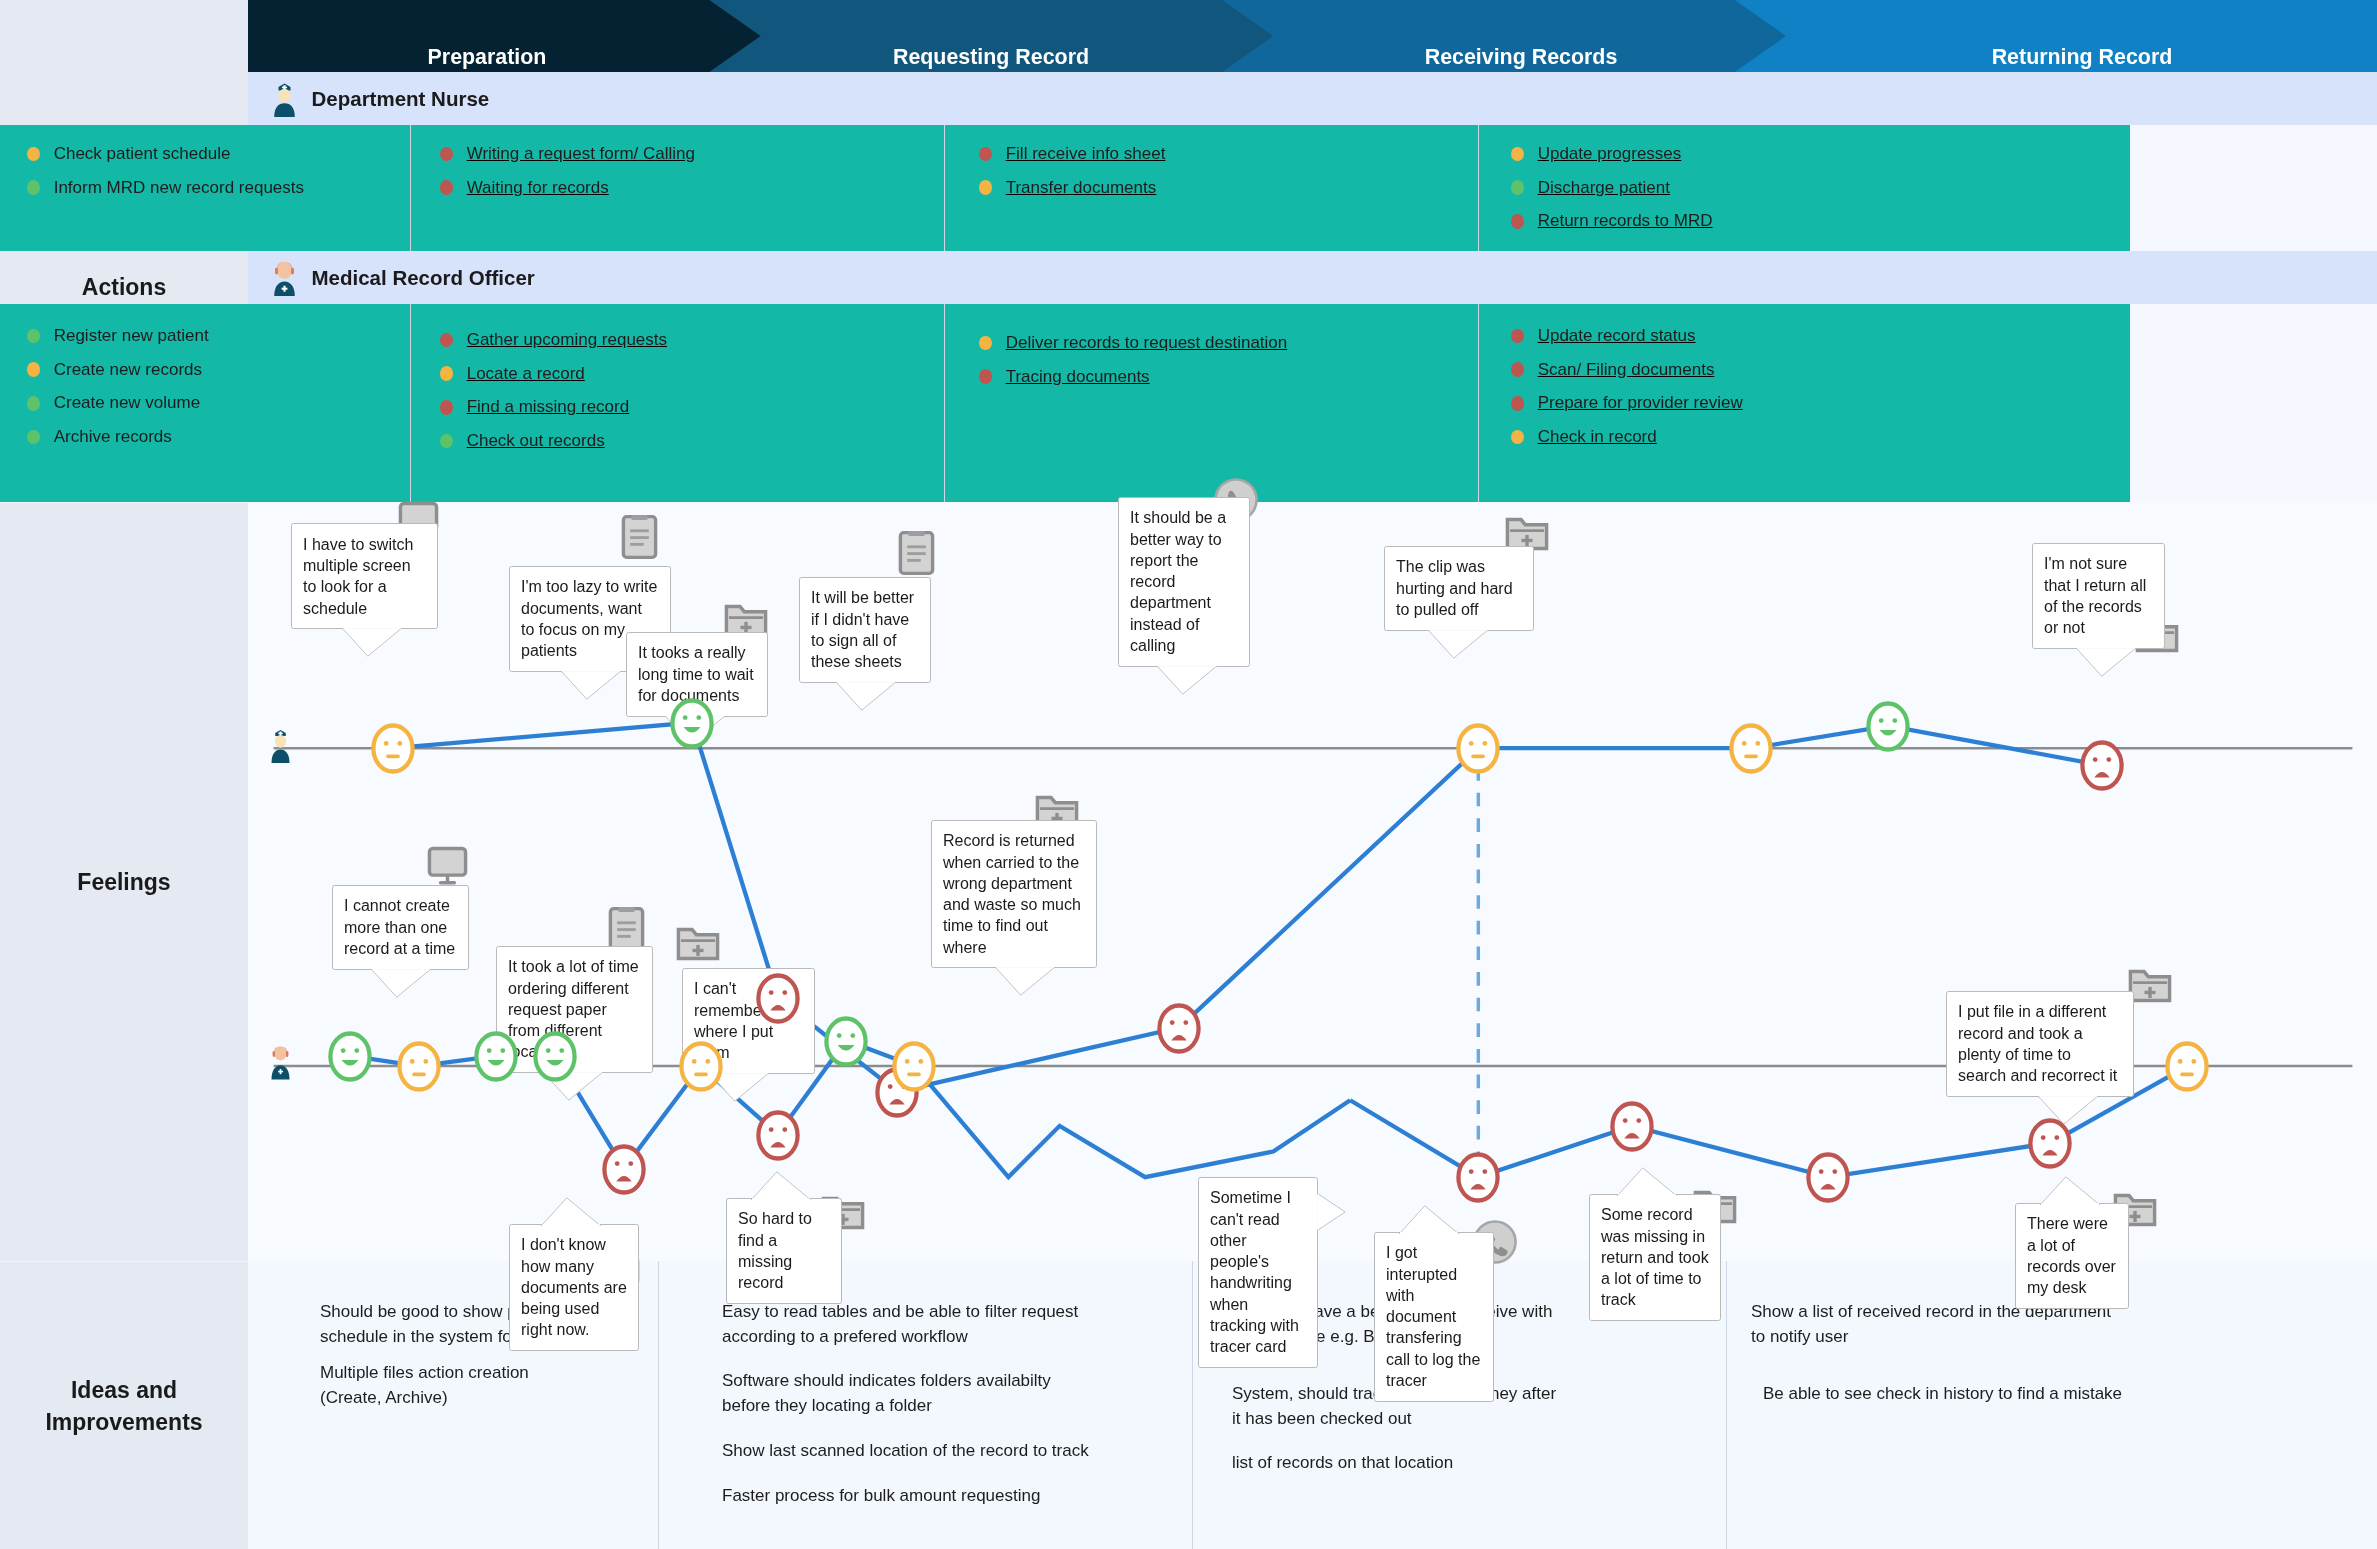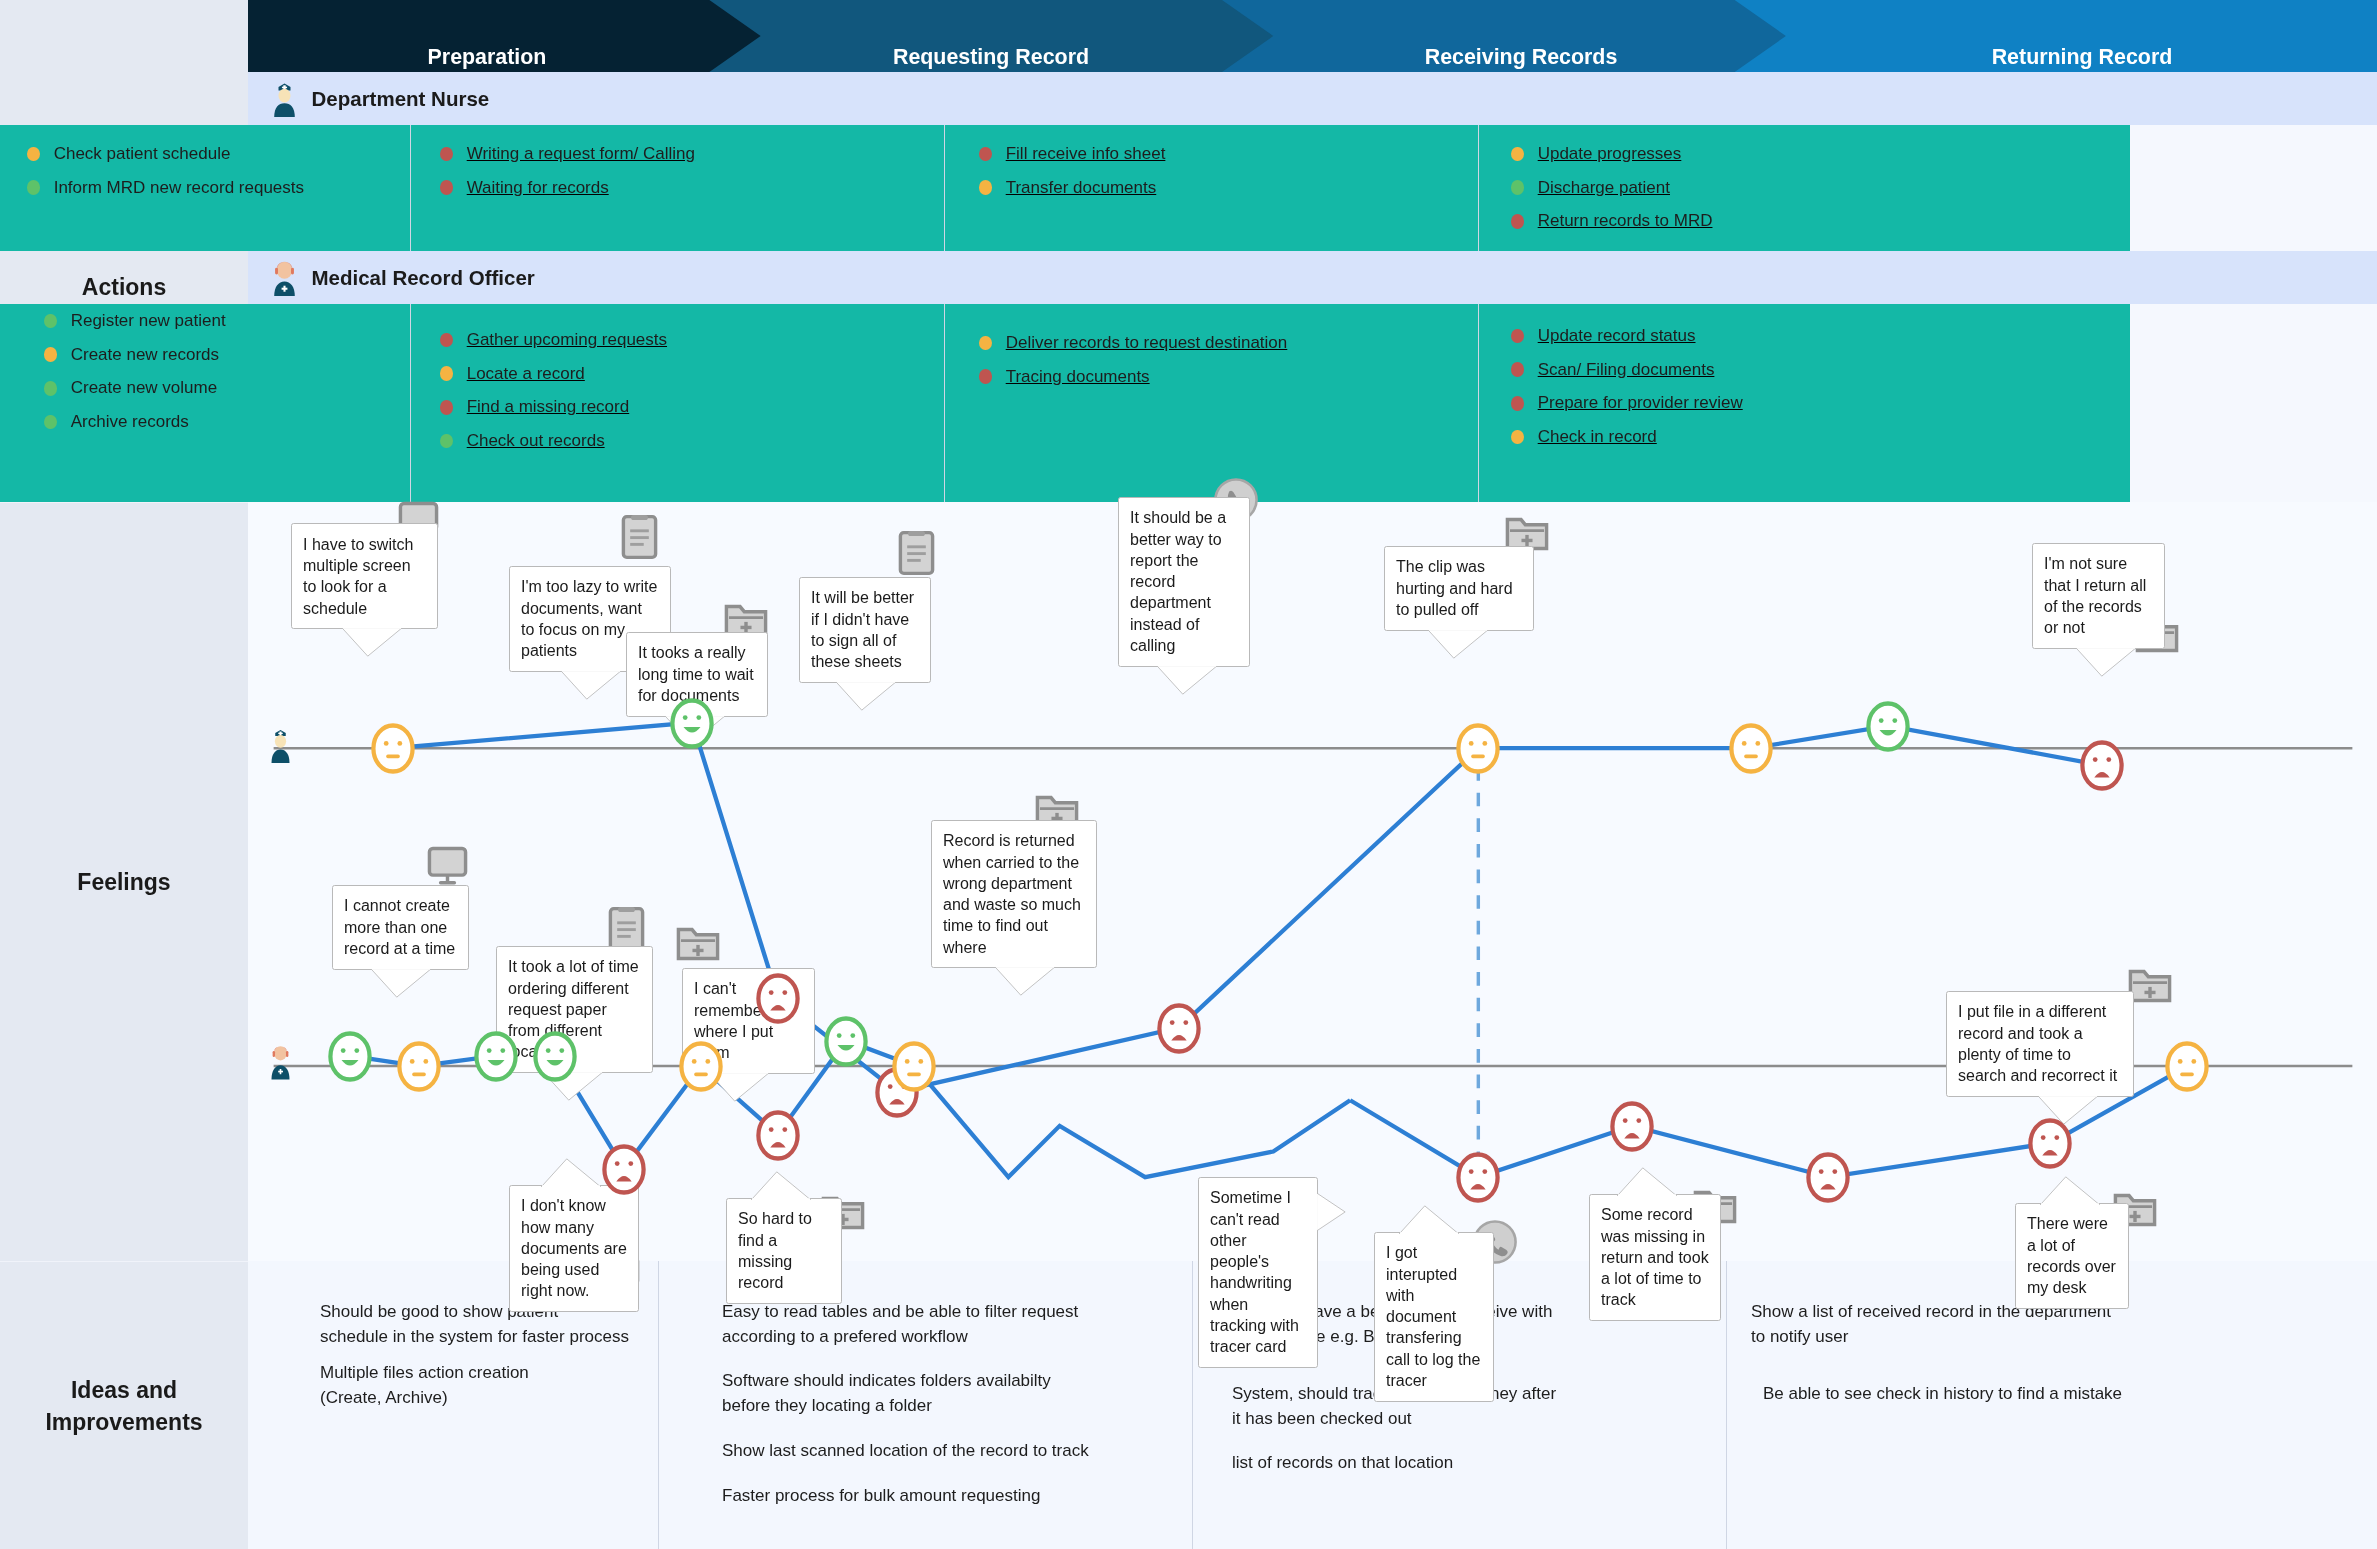--- a/index.html
+++ b/index.html
@@ -167,21 +167,21 @@
           <rect x="25.6" y="9" width="3.4" height="8" rx="1.7" fill="#e07a5f"></rect>
           <path d="M6 42 C6 31 11 25 18 25 C25 25 30 31 30 42 Z" fill="#0d4f68"></path>
           <rect x="16.8" y="30" width="2.4" height="7" fill="#fff"></rect>
           <rect x="14.6" y="32.3" width="6.8" height="2.4" fill="#fff"></rect>
         </svg>
       </span>
       <span class="persona-name">Medical Record Officer</span>
     </div>
   </div>
   <div class="actions-row" style="top:304px;height:198px;">
-    <div class="acol" style="left:0;width:410px;padding:7px 0 0 27px;margin-left:17px;">
+    <div class="acol" style="left:0;width:410px;padding:22px 0 0 27px;">
       <div class="aitem">
           <i class="dot" style="background: rgb(94, 194, 105);"></i>
           <span>Register new patient</span>
         </div>
       <div class="aitem">
           <i class="dot" style="background: rgb(245, 179, 66);"></i>
           <span>Create new records</span>
         </div>
       <div class="aitem">
           <i class="dot" style="background: rgb(94, 194, 105);"></i>
@@ -603,21 +603,21 @@
     <span class="iconbox" style="left:359px;top:403px;">
       <svg width="39" height="48" viewBox="0 0 46 56">
           <rect x="4" y="4" width="38" height="48" rx="4" fill="#d3d3d3" stroke="#8e8e8e" stroke-width="4"></rect>
           <rect x="13" y="2" width="20" height="6" rx="3" fill="#9e9e9e"></rect>
           <rect x="12" y="19" width="22" height="3.4" fill="#9e9e9e"></rect>
           <rect x="12" y="27" width="22" height="3.4" fill="#9e9e9e"></rect>
           <rect x="12" y="35" width="16" height="3.4" fill="#9e9e9e"></rect>
         </svg>
     </span>
 
-    <div class="callout" style="left:261px;top:683px;width:130px;">
+    <div class="callout" style="left:261px;top:722px;width:130px;">
       <span>I don't know how many documents are being used right now.</span>
       <svg style="position:absolute;left:31px;top:-28px;" width="60" height="29" viewBox="0 0 70 34">
           <polygon points="30,1 70,34 0,34" fill="#fff" stroke="#b9b9b9" stroke-width="1"></polygon>
           <line x1="1" y1="33" x2="69" y2="33" stroke="#fff" stroke-width="2"></line>
         </svg>
     </div>
     <span class="iconbox" style="left:350px;top:752px;">
       <svg width="43" height="43" viewBox="0 0 50 50">
           <rect x="4" y="4" width="42" height="31" rx="4" fill="#d3d3d3" stroke="#8e8e8e" stroke-width="4"></rect>
           <rect x="23" y="35" width="4" height="8" fill="#8e8e8e"></rect>

